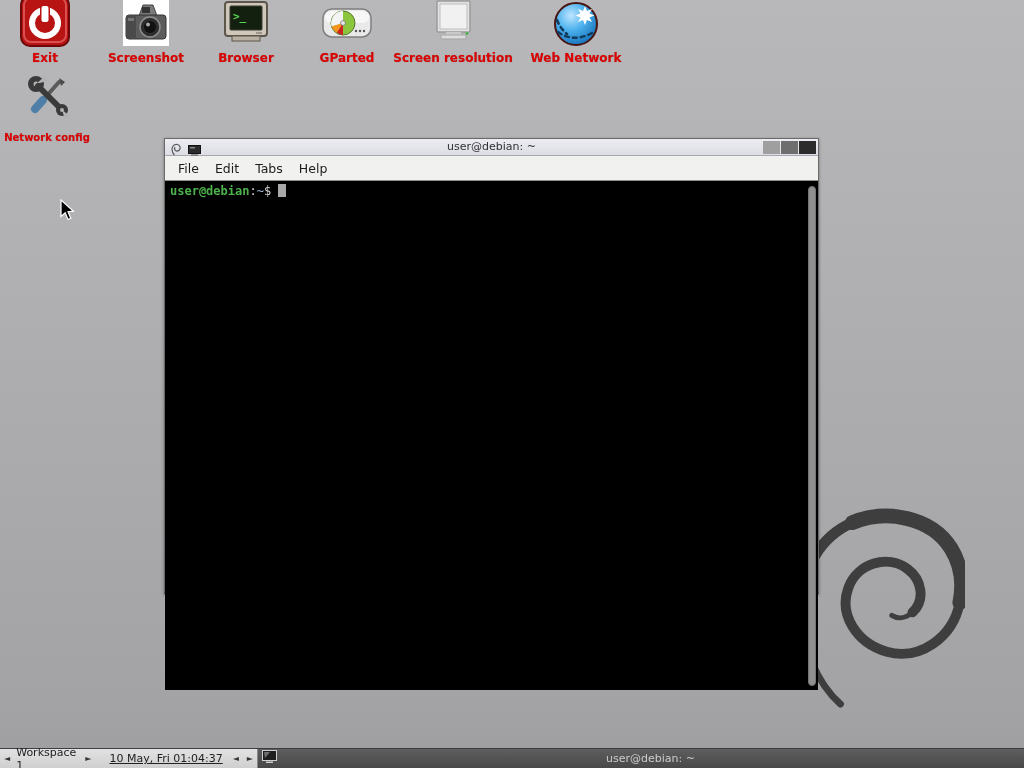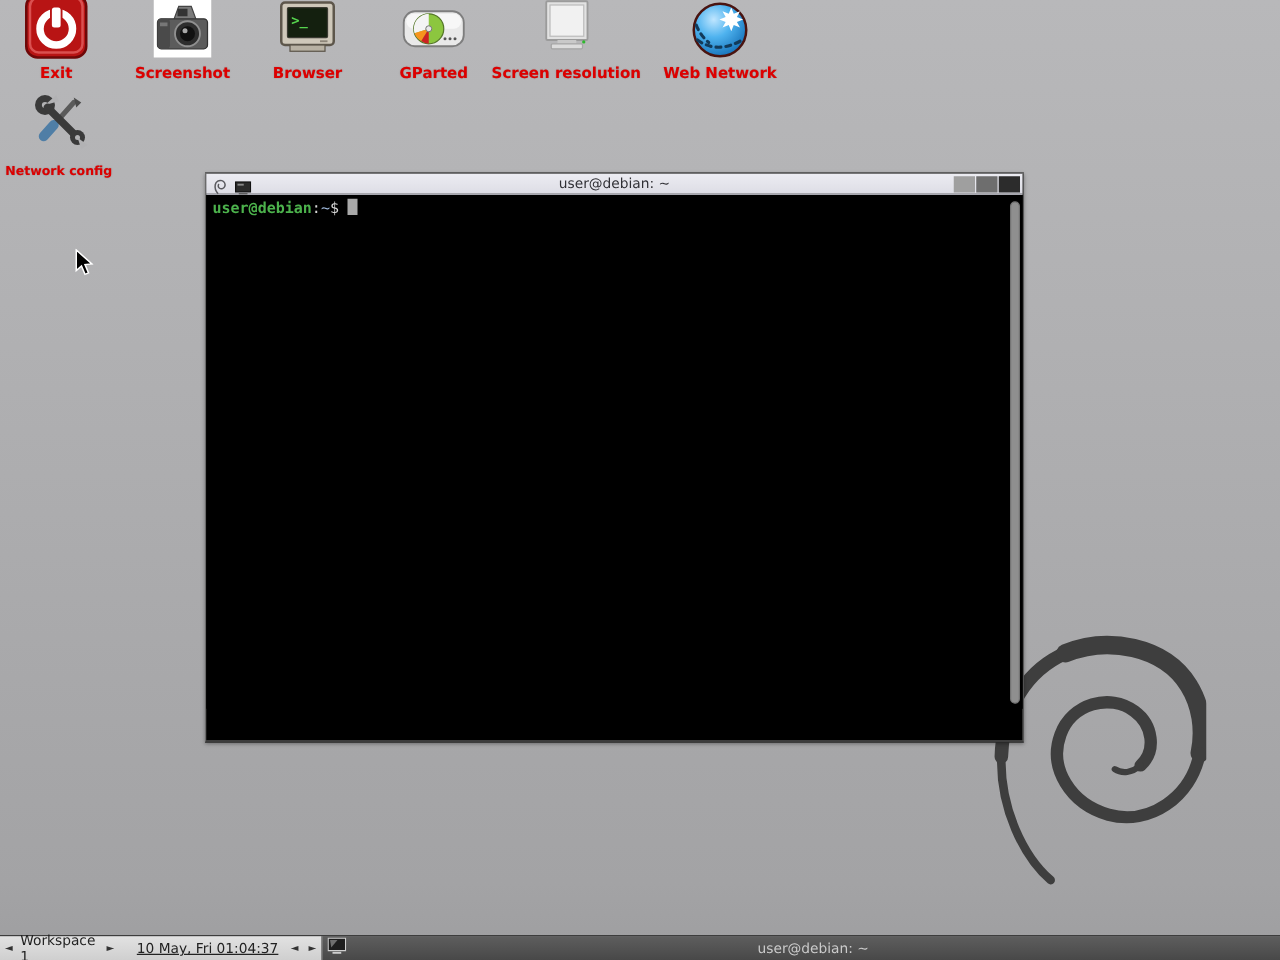--- a/index.html
+++ b/index.html
@@ -41,21 +41,21 @@
   }
   .win-buttons { position:absolute; right:2px; top:2px; display:flex; gap:1px; }
   .win-btn { width:17px; height:13px; }
   .menubar {
     height:25px; background:#f1f1ef; border-bottom:1px solid #8e8e8e;
     display:flex; align-items:center; gap:16px; padding-left:13px;
     font-size:12.5px; color:#1c1c1c;
   }
   .menu-item { cursor:default; }
   .term-content {
-    position:relative; height:411px; background:#000;
+    position:relative; height:509px; background:#000;
     font-family:"DejaVu Sans Mono","Liberation Mono",monospace;
     font-size:12px; line-height:15px;
   }
   .prompt-line { position:absolute; left:5px; top:3px; white-space:pre; }
   .p-green { color:#4cb24c; font-weight:bold; }
   .p-gray  { color:#d6d6d6; }
   .p-blue  { color:#9db6d8; }
   .cursor-block { display:inline-block; width:8px; height:13px; background:#a9a9a9; vertical-align:-2px; margin-left:7px; }
   .term-scrollbar { position:absolute; right:0; top:0; bottom:0; width:12px; background:#000; }
   .scroll-thumb { position:absolute; left:2px; top:5px; bottom:4px; width:8px; background:#8f8f8f; border:1px solid #757575; border-radius:4px; }
@@ -226,20 +226,26 @@
       </span>
     </div>
     <span class="title-text">user@debian: ~</span>
     <div class="win-buttons">
       <div class="win-btn" style="background:#9f9f9f"></div>
       <div class="win-btn" style="background:#6e6e6e"></div>
       <div class="win-btn" style="background:#2c2c2c"></div>
     </div>
   </div>
 
+  <div class="menubar">
+    <span class="menu-item">File</span>
+    <span class="menu-item">Edit</span>
+    <span class="menu-item">Tabs</span>
+    <span class="menu-item">Help</span>
+  </div>
 
   <div class="term-content">
     <div class="prompt-line"><span class="p-green">user@debian</span><span class="p-gray">:</span><span class="p-blue">~</span><span class="p-gray">$</span><span class="cursor-block"></span></div>
     <div class="term-scrollbar">
       <div class="scroll-thumb"></div>
     </div>
   </div>
 </div>
 
 <div class="taskbar">

